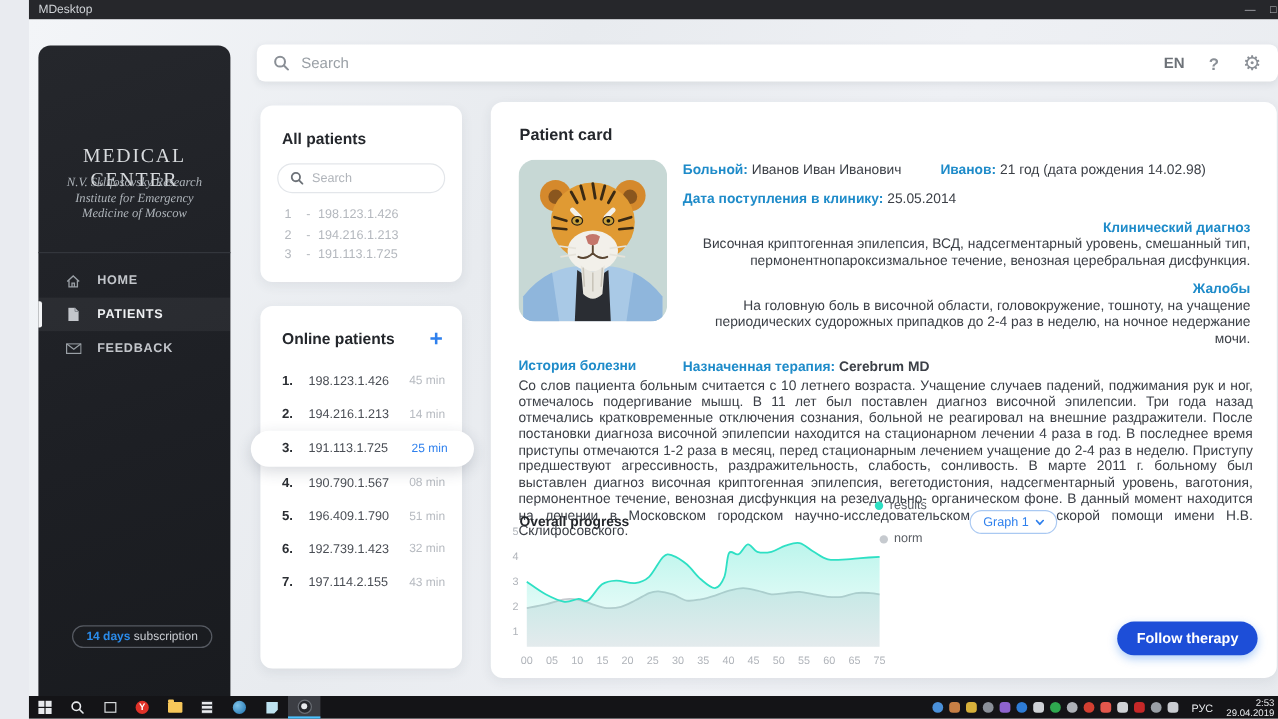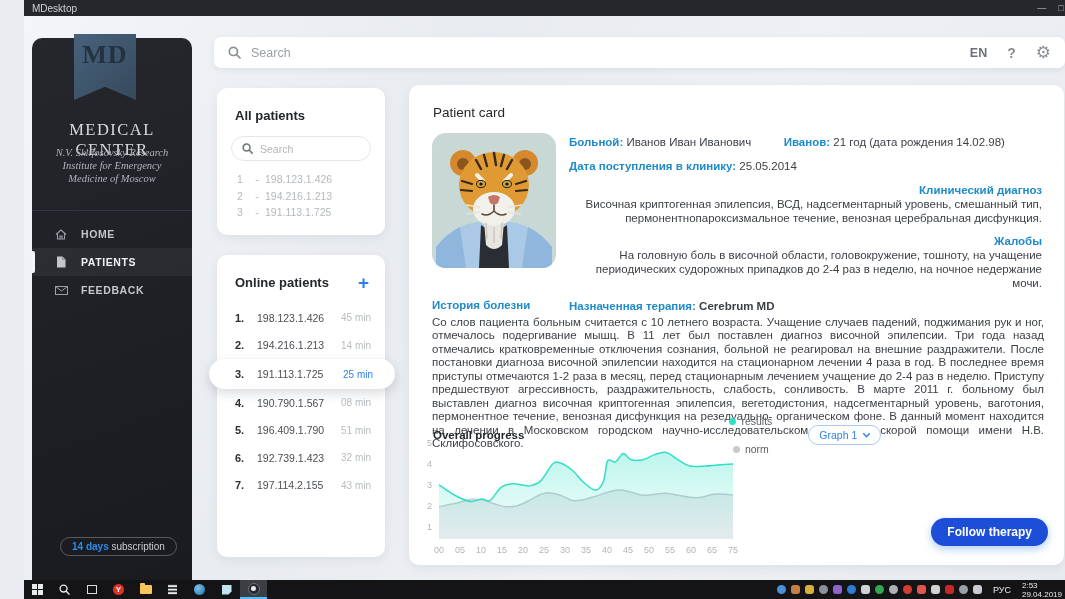--- a/index.html
+++ b/index.html
@@ -31,21 +31,21 @@
   .sb-sub { position:absolute; left:20px; top:108px; width:120px; text-align:center;
     font-family:"Liberation Serif", serif; font-style:italic; font-size:10.5px; line-height:13px; color:#aeb4ba; }
   .sb-divider { position:absolute; left:0; top:172px; width:100%; height:1px; background:#33363c; }
   .nav { position:absolute; left:0; top:182px; width:100%; }
   .nav-item { position:relative; height:28px; display:flex; align-items:center; padding-left:22px; cursor:pointer; }
   .nav-item .nico { width:14px; height:12px; margin-right:13px; display:flex; align-items:center; justify-content:center; }
   .nav-item .nlabel { font-size:10.5px; font-weight:bold; letter-spacing:0.6px; color:#c3c6cb; }
   .nav-item.active { background:rgba(255,255,255,0.05); }
   .nav-item.active::before { content:""; position:absolute; left:0; top:3px; width:3px; height:22px; background:#f4f5f7; border-radius:0 2px 2px 0; }
   .nav-item.active .nlabel { color:#eef0f2; }
-  .sb-badge { position:absolute; left:28px; bottom:24px; border:1px solid #565a62; border-radius:11px;
+  .sb-badge { position:absolute; left:28px; bottom:40px; border:1px solid #565a62; border-radius:11px;
     padding:3px 11px; font-size:10px; color:#c9ccd1; white-space:nowrap; cursor:pointer; }
   .sb-badge b { color:#2b8ceb; font-weight:bold; }
 
   
   .topbar { position:absolute; left:190px; top:21px; width:851px; height:31px; background:#ffffff;
     border-radius:7px; box-shadow:0 2px 6px rgba(40,50,70,0.08); display:flex; align-items:center; padding:0 14px; }
   .topbar input { border:none; outline:none; flex:1; font-size:12.5px; color:#3b3f46; margin-left:10px; font-family:"Liberation Sans",sans-serif; background:transparent; }
   .topbar input::placeholder { color:#9aa0a6; }
   .tb-right { display:flex; align-items:center; gap:20px; color:#7c8187; }
   .tb-lang { font-size:12.5px; font-weight:bold; color:#6d7278; cursor:pointer; }
@@ -80,21 +80,21 @@
   .op-row { display:flex; align-items:center; height:27.5px; padding:0 14px 0 18px; cursor:pointer; }
   .op-row .n { width:22px; font-size:11px; font-weight:bold; color:#2b2e33; }
   .op-row .ip { flex:1; font-size:10.5px; color:#4a4e55; }
   .op-row .t { font-size:10px; color:#b7bbc1; }
   .op-row.selected { position:relative; left:-8px; width:calc(100% + 18px); height:30px;
     background:#fff; border-radius:16px; box-shadow:0 4px 12px rgba(40,50,70,0.18); z-index:5; padding-left:26px; padding-right:22px; }
   .op-row.selected .t { color:#2f80ed;text-align:center; }
 
   
   .patient-card { left:385px; top:69px; width:655px; height:480px; }
-  .pc-title { position:absolute; left:24px; top:20px; font-size:13.5px; font-weight:normal; color:#24272c; }
+  .pc-title { position:absolute; left:24px; top:20px; font-size:13.5px; font-weight:bold; color:#24272c; }
   .pc-photo { position:absolute; left:23px; top:48px; width:124px; height:135px; border-radius:14px; overflow:hidden; }
   .pc-info { position:absolute; left:160px; top:50px; right:22px; font-size:11.5px; line-height:14px; color:#3b3f46; }
   .lbl { color:#1e8bc9; font-weight:bold; }
   .pc-line { margin-bottom:10px; }
   .pc-gap { display:inline-block; width:26px; }
   .pc-sec { margin-bottom:9px;text-align:right; }
   .pc-history { position:absolute; left:23px; top:214px; right:20px; font-size:11.5px; line-height:13.5px; color:#3b3f46; text-align:justify; }
   .pc-history .lbl { display:block; margin-bottom:3px; text-align:left; }
 
   .chart-head { position:absolute; left:24px; top:330px; right:22px; display:flex; align-items:center; }
@@ -127,21 +127,21 @@
     background-image:linear-gradient(#2b2e33 1.5px, transparent 1.5px); background-size:9px 3.5px; background-position:0 3px; }
   .globe { width:11px; height:11px; border-radius:50%; background:radial-gradient(circle at 35% 35%, #7ec3e8, #1b6fae); }
   .notes { width:10px; height:10px; background:#bfe3f0; clip-path:polygon(0 0,100% 0,100% 70%,70% 100%,0 100%); }
   .mdapp { width:12px; height:12px; border-radius:50%; background:#26282d; border:1px solid #6a6e75;
     display:flex; align-items:center; justify-content:center; }
   .mdapp i { width:5px; height:5px; border-radius:50%; background:#e8eaed; }
   .tb-right-zone { margin-left:auto; display:flex; align-items:center; gap:7px; padding-right:6px; height:100%; }
   .tray { display:flex; align-items:center; gap:5px; }
   .tray .ticon { width:9px; height:9px; border-radius:3px; cursor:pointer; }
   .tb-lang2 { color:#e8eaed; font-size:9px; padding:0 4px; cursor:pointer; }
-  .tb-clock { color:#e8eaed; font-size:8px; text-align:left; line-height:9px; cursor:pointer; }
+  .tb-clock { color:#e8eaed; font-size:8px; text-align:right; line-height:9px; cursor:pointer; }
   .tb-notif { position:relative; width:14px; height:12px; border:1px solid #c9ccd1; border-radius:1px; cursor:pointer; }
   .tb-notif em { position:absolute; right:-4px; bottom:-3px; width:8px; height:8px; background:#1a73e8; color:#fff;
     border-radius:50%; font-style:normal; font-size:6px; display:flex; align-items:center; justify-content:center; }
 </style>
 </head>
 <body>
 
 <div class="screen">
 
   <div class="titlebar">
@@ -149,23 +149,20 @@
     <span class="win-controls">
       <span>—</span>
       <span>□</span>
       <span>×</span>
     </span>
   </div>
 
   <div class="desktop">
 
     <div class="sidebar">
-      <div class="ribbon">
-        <span>MD</span>
-      </div>
       <div class="sb-title">MEDICAL CENTER</div>
       <div class="sb-sub">N.V. Sklifosovsky Research Institute for Emergency Medicine of Moscow</div>
       <div class="sb-divider"></div>
       <div class="nav" id="nav-list">
           <div class="nav-item">
             <span class="nico">
               <svg width="12" height="11" viewBox="0 0 12 11">
                 <path d="M1,5.5 L6,1 L11,5.5 M2.5,4.8 L2.5,10 L9.5,10 L9.5,4.8 M5,10 L5,7 L7,7 L7,10" fill="none" stroke="#9aa0a6" stroke-width="1.1"></path>
               </svg>
             </span>

